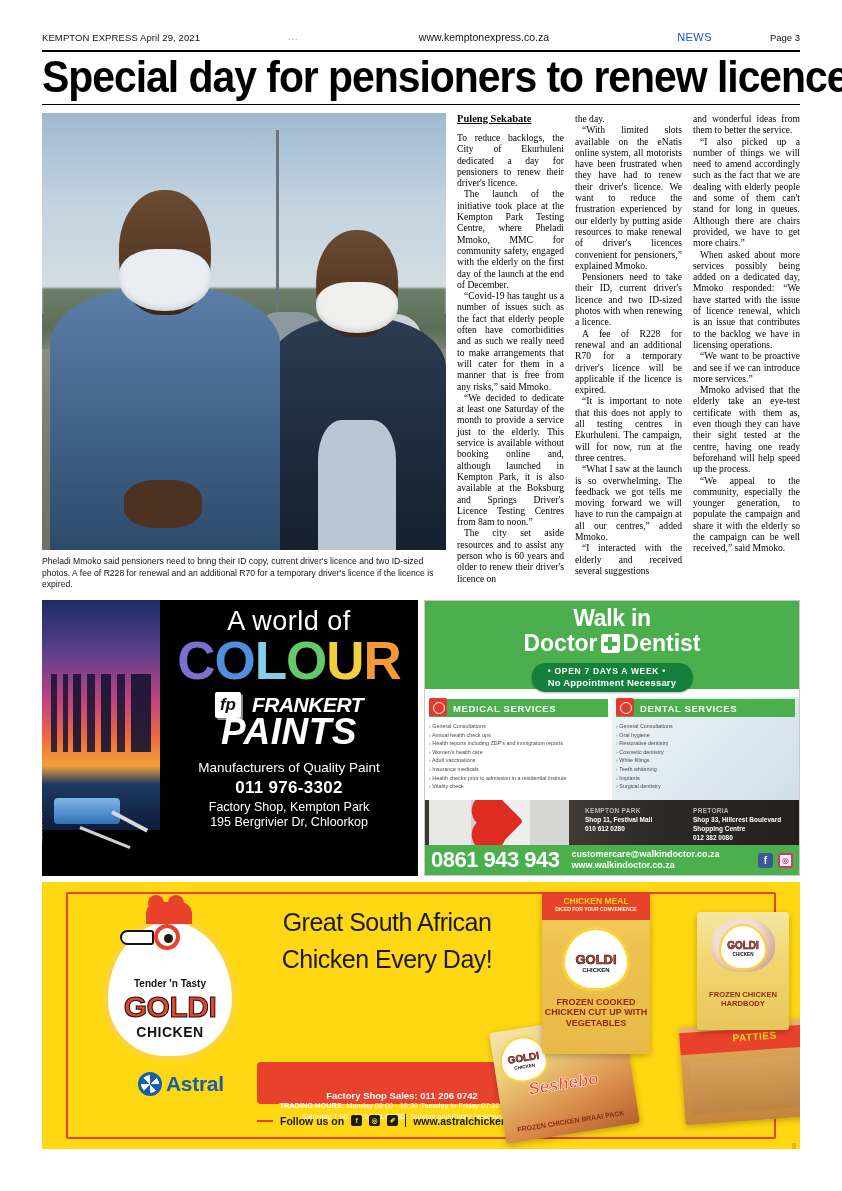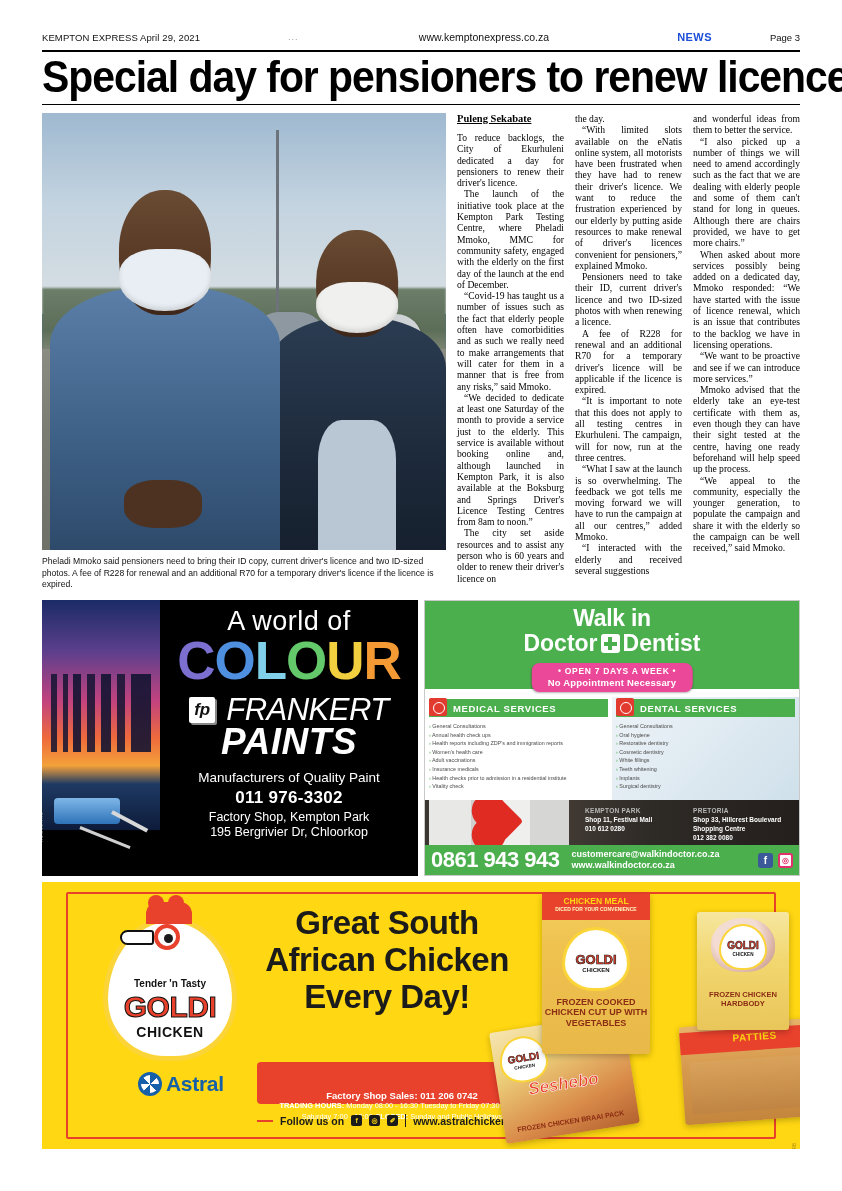--- a/index.html
+++ b/index.html
@@ -13,21 +13,21 @@
   .page { position: relative; width: 842px; height: 1191px; background: #fff; }
 
   
   .masthead {
     position: absolute; left: 42px; top: 26px; width: 758px; height: 22px;
     display: flex; align-items: center;
   }
   .mh-left   { font-size: 9.5px; color: #111; letter-spacing: .1px; white-space: nowrap; }
   .mh-dots   { flex: 0 0 auto; margin-left: 88px; color: #999; font-size: 9px; letter-spacing:1px;}
   .mh-url    { flex: 1 1 auto; text-align: center; font-size: 10.5px; color: #111; }
-  .mh-news   { font-size: 11px; color: #1d4fd8; font-weight: bold; letter-spacing: .4px; margin-right: 58px; margin-left: 8px;}
+  .mh-news   { font-size: 11px; color: #1d4fd8; font-weight: normal; letter-spacing: .4px; margin-right: 58px; margin-left: 8px;}
   .mh-page   { font-size: 9.5px; color: #111; white-space: nowrap; }
   .mh-rule {
     position: absolute; left: 42px; top: 50px; width: 758px; height: 2px; background: #000;
   }
 
   
   .headline {
     position: absolute; left: 42px; top: 54px; width: 758px;
     font-family: "Liberation Sans Narrow","Liberation Sans", sans-serif;
     font-weight: bold; font-size: 44px; line-height: 46px;
@@ -176,21 +176,21 @@
   .fk-colour span:nth-child(5){color:#f2cf3e}
   .fk-colour span:nth-child(6){color:#f39a35}
   .fk-brand {
     display:flex; align-items:center; justify-content:center; gap:11px; margin-top:4px;
   }
   .fp-badge {
     width:26px; height:26px; background:#fff; color:#111;
     font-weight:bold; font-size:17px; display:flex; align-items:center; justify-content:center;
     border-radius:2px; box-shadow: 2px 2px 0 #888; font-style: italic;
   }
-  .fk-frankert { color:#fff; font-size:31px; font-weight:normal; font-style:italic; letter-spacing:-.5px;}
+  .fk-frankert { color:#fff; font-size:21px; font-weight:bold; font-style:italic; letter-spacing:-.5px;}
   .fk-paints { text-align:center; color:#fff; font-size:37px; font-weight:bold; font-style:italic; margin-top:-7px; letter-spacing:.5px;}
   .fk-mfg { text-align:center; color:#fff; font-size:13.5px; margin-top:7px; }
   .fk-phone { text-align:center; color:#fff; font-size:17px; font-weight:bold; margin-top:3px; letter-spacing:.3px;}
   .fk-addr  { text-align:center; color:#fff; font-size:12.5px; line-height:15px; margin-top:2px;}
 
   
   .ad-doc {
     position:absolute; left:424px; top:600px; width:376px; height:276px;
     background:#fff; border:1px solid #c9c9c9; overflow:hidden;
   }
@@ -199,21 +199,21 @@
   .doc-t2 { text-align:center; color:#fff; font-size:23px; font-weight:bold; margin-top:-2px;
             display:flex; align-items:center; justify-content:center; gap:3px;}
   .doc-cross { width:19px; height:19px; background:#fff; border-radius:3px; position:relative; }
   .doc-cross::before,.doc-cross::after{
     content:""; position:absolute; background:#4caf4e;
   }
   .doc-cross::before{left:7.5px; top:3px; width:4px; height:13px;}
   .doc-cross::after{left:3px; top:7.5px; width:13px; height:4px;}
   .doc-pill {
     position:absolute; left:50%; transform:translateX(-50%); top:62px;
-    background:#ec4899; color:#fff; border-radius:8px; padding:3px 16px 4px; text-align:right;
+    background:#15803d; color:#fff; border-radius:14px; padding:3px 16px 4px; text-align:left;
     box-shadow: 0 1px 2px rgba(0,0,0,.3);
   }
   .doc-pill .l1{ font-size:8.5px; font-weight:bold; letter-spacing:.7px;}
   .doc-pill .l2{ font-size:9.5px; font-weight:bold; letter-spacing:.2px; margin-top:1px;}
 
   .doc-cols{ position:absolute; left:0; top:96px; width:100%; height:103px; display:flex; }
   .doc-col{ width:50%; position:relative; padding:0 4px;}
   .doc-col.right{ background: linear-gradient(135deg,#eef4f8 0%, #dce8f0 60%, #cfe0ea 100%); }
   .doc-hdr{ display:flex; align-items:center; height:18px; background:#4caf4e; margin-top:2px;}
   .doc-hdr .ic{
@@ -303,21 +303,21 @@
   .goldi-tt{ position:absolute; left:14px; top:78px; width:112px; text-align:center;
     font-size:10px; font-weight:bold; color:#111;}
   .goldi-word{ position:absolute; left:10px; top:90px; width:120px; text-align:center;
     font-size:30px; font-weight:bold; color:#e8412c; letter-spacing:-.5px;
     -webkit-text-stroke: 1px #111;}
   .goldi-sub{ position:absolute; left:14px; top:124px; width:112px; text-align:center;
     font-size:14px; font-weight:bold; color:#111; letter-spacing:.5px;}
 
   .goldi-head{
     position:absolute; left:215px; top:22px; width:260px;
-    font-size:33px; line-height:37px; font-weight:bold; color:#1b1b1b; text-align:center;
+    font-size:25px; line-height:37px; font-weight:normal; color:#1b1b1b; text-align:center;
     letter-spacing:-.5px;
   }
   .goldi-red{
     position:absolute; left:215px; top:180px; width:290px; height:42px;
     background:#e8412c; border-radius:4px; padding:4px 8px 0; text-align:center;
   }
   .goldi-red .l1{ color:#fff; font-size:9.5px; font-weight:bold;margin-top:24px; }
   .goldi-red .l2{ color:#fff; font-size:7.4px; line-height:10.5px; }
   .goldi-red .l2 b{ font-weight:bold; }
   .astral{

